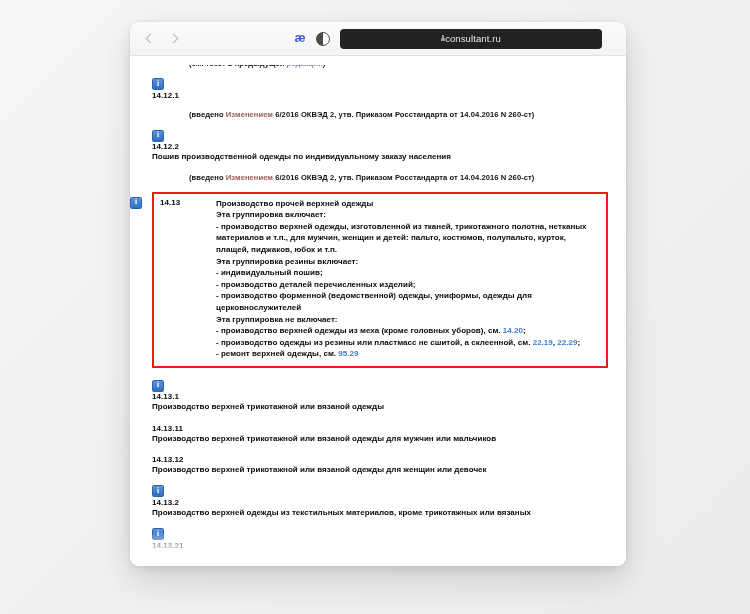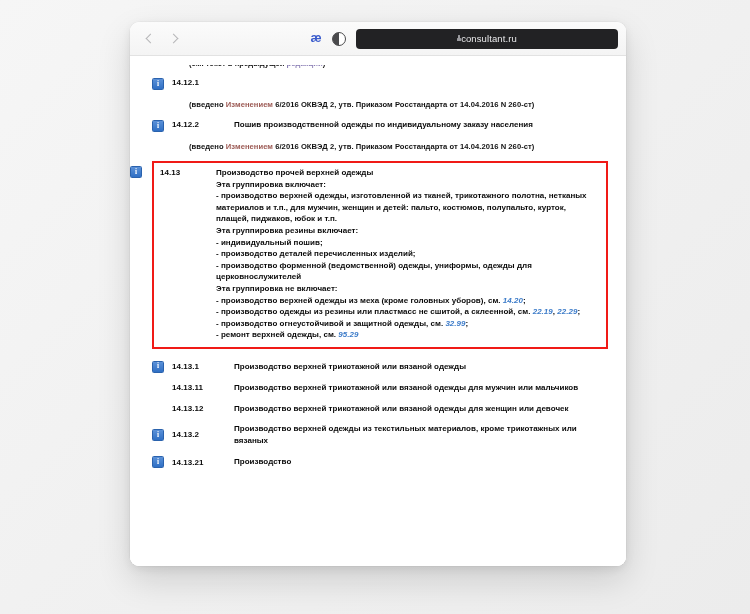--- a/index.html
+++ b/index.html
@@ -76,21 +76,21 @@
   }
 
   .urlbar {
     width: 262px; height: 20px;
     background: #222224;
     border-radius: 4px;
     display: flex;
     align-items: center;
     justify-content: center;
     gap: 0;
-    margin-right: 0;
+    margin-right: 16px;
   }
   .lock {
     width: 4px; height: 6px;
     position: relative;
     flex: none;
     margin-top: -0.5px;
   }
   .lock::before {
     content:"";
     position:absolute; left:0; bottom:0;
@@ -142,20 +142,21 @@
     color: #111;
     margin: 3px 0 0 37px;
     letter-spacing: 0.05px;
   }
   .prevline .lnk { color: #8b7fb5; font-weight: 700; }
 
   .row {
     display: flex;
     align-items: flex-start;
     margin-top: 9px;
+    flex-direction: column;
   }
   .icon-col {
     width: 20px;
     flex: none;
     padding-top: 1px;
   }
   .infoicon {
     width: 10px; height: 10px;
     background: linear-gradient(#5b91d8,#2f6fc4);
     border: 0.5px solid #2a62ad;
@@ -213,23 +214,23 @@
     display: flex;
     align-items: flex-start;
     box-sizing: border-box;
   }
   .hlbox .code-col { width: 56px; padding-top: 0.5px; }
   .hl-icon {
     position: absolute;
     left: -22px; top: 5px;
   }
   .hl-lines p { margin: 0; }
-  .blue { color: #3d7cc9; font-weight: 700; font-style: italic; }
-
-  .srow { margin-top: 11px; align-items: center; }
+  .blue { color: #3d7cc9; font-weight: 700; }
+
+  .srow { margin-top: 11px; }
   .srow.tight { margin-top: 9px; }
 </style>
 </head>
 <body>
 
 <div id="stage">
 
   <div class="browser">
 
     <div class="toolbar">
@@ -284,21 +285,20 @@
               <p>Производство прочей верхней одежды</p>
               <p>Эта группировка включает:</p>
               <p>- производство верхней одежды, изготовленной из тканей, трикотажного полотна, нетканых материалов и т.п., для мужчин, женщин и детей: пальто, костюмов, полупальто, курток, плащей, пиджаков, юбок и т.п.</p>
               <p>Эта группировка резины включает:</p>
               <p>- индивидуальный пошив;</p>
               <p>- производство деталей перечисленных изделий;</p>
               <p>- производство форменной (ведомственной) одежды, униформы, одежды для церковнослужителей</p>
               <p>Эта группировка не включает:</p>
               <p><span>- производство верхней одежды из меха (кроме головных уборов), см. </span><span class="blue">14.20</span><span>;</span></p>
               <p><span>- производство одежды из резины или пластмасс не сшитой, а склеенной, см. </span><span class="blue">22.19</span><span>, </span><span class="blue">22.29</span><span>;</span></p>
-              <p><span>- производство огнеустойчивой и защитной одежды, см. </span><span class="blue">32.99</span><span>;</span></p>
               <p><span>- ремонт верхней одежды, см. </span><span class="blue">95.29</span></p>
             </div>
           </div>
         </div>
 
         <div class="row srow">
           <div class="icon-col">
             <span class="infoicon"></span>
           </div>
           <div class="code-col">14.13.1</div>

